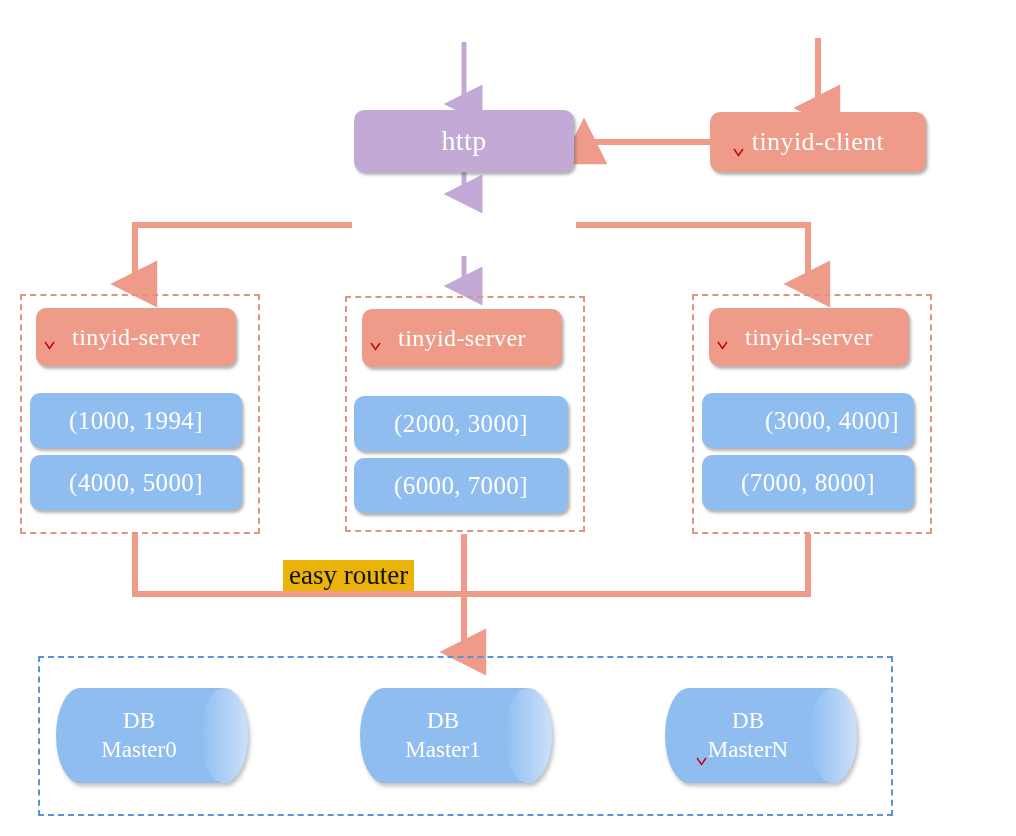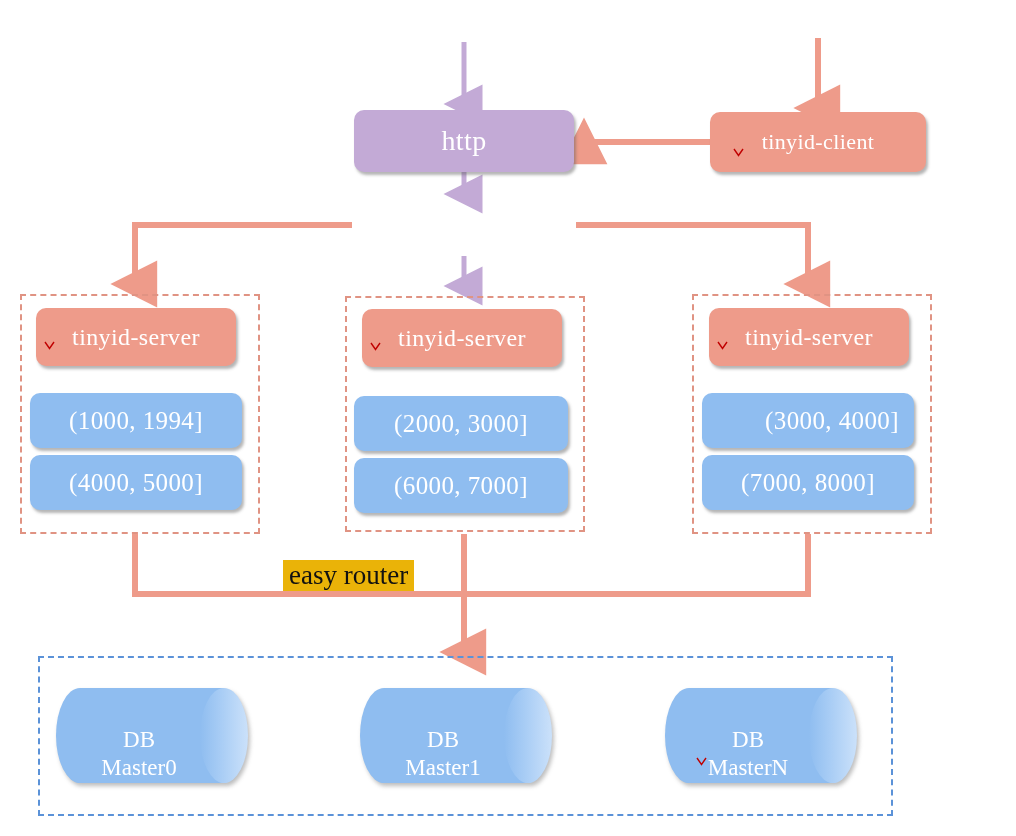--- a/index.html
+++ b/index.html
@@ -90,21 +90,21 @@
   }
   .cyl-label {
     position: absolute;
     left: 0;
     top: 0;
     width: calc(100% - 26px);
     height: 100%;
     display: flex;
     flex-direction: column;
     align-items: center;
-    justify-content: flex-end;
+    justify-content: center;
     color: #ffffff;
     line-height: 1.25;
     z-index: 2;
     white-space: nowrap;
   }
 
   
   .free-label {
     position: absolute;
     color: #111111;
@@ -158,21 +158,21 @@
     <path d="M135,534 L135,594 L808,594 L808,534" stroke="#ee9b8a" stroke-width="6" fill="none"></path>
     <path d="M464,534 L464,594" stroke="#ee9b8a" stroke-width="6" fill="none"></path>
 
     <path d="M464,594 L464,652" stroke="#ee9b8a" stroke-width="6" fill="none" marker-end="url(#arrow-salmon)"></path>
   </svg>
 
   <div class="node purple" style="left:354px; top:110px; width:220px; height:62px; font-size:28px;">
     <span>http</span>
   </div>
 
-  <div class="node salmon" style="left:710px; top:112px; width:216px; height:60px; font-size:22px;">
+  <div class="node salmon" style="left:710px; top:112px; width:216px; height:60px; font-size:26px;">
     <span>tinyid-client</span>
   </div>
   <svg class="spell-mark" style="left:733px; top:148px;" viewBox="0 0 11 9" xmlns="http://www.w3.org/2000/svg">
     <path d="M1,1 L5.5,7.5 L10,1" stroke="#c00000" stroke-width="1.4" fill="none"></path>
   </svg>
 
 
   <div class="group-box" style="left:20px; top:294px; width:240px; height:240px;"></div>
 
   <div class="node salmon" style="left:36px; top:308px; width:200px; height:58px; font-size:24px;">

